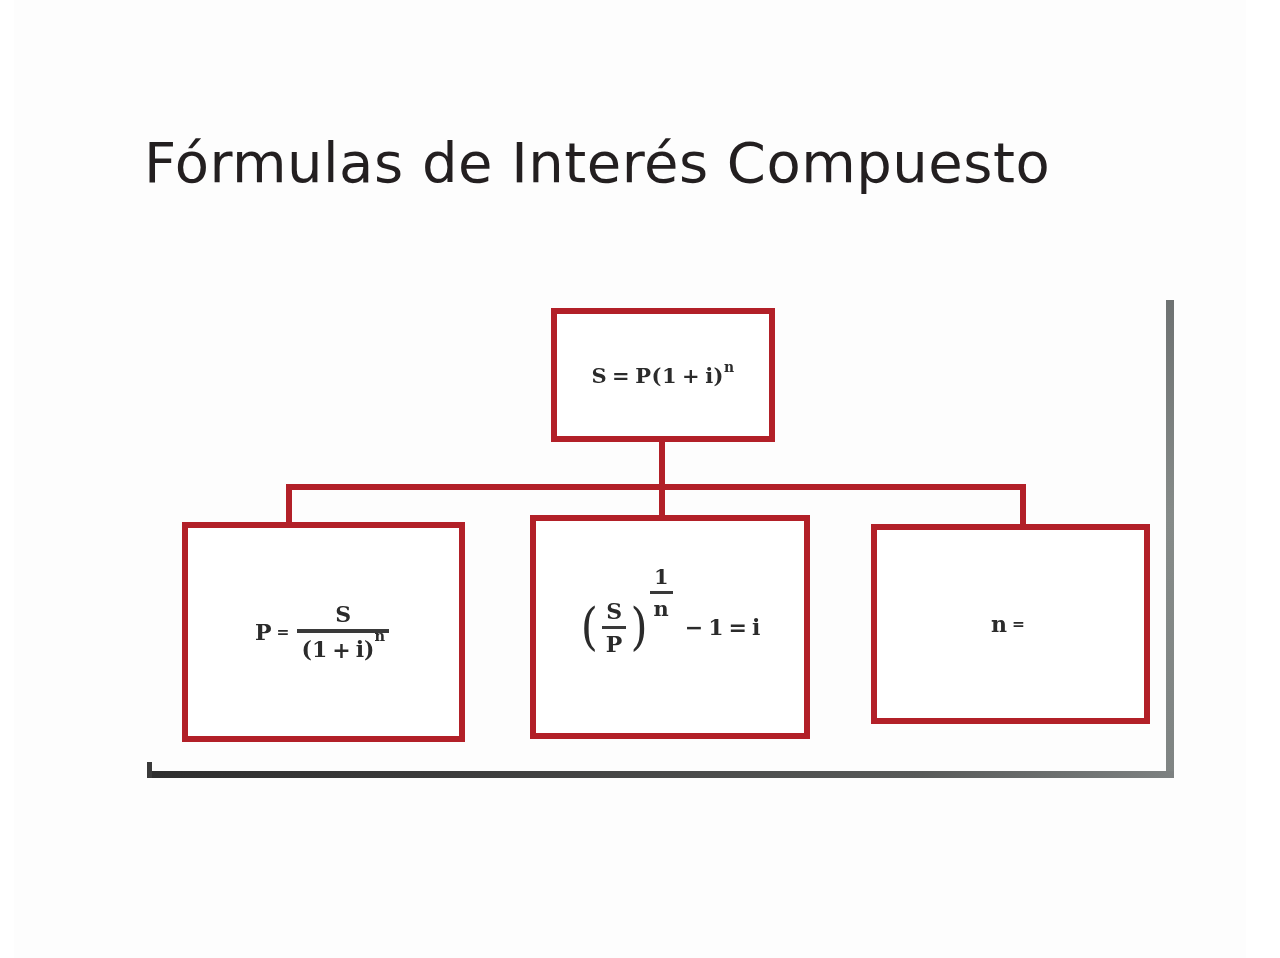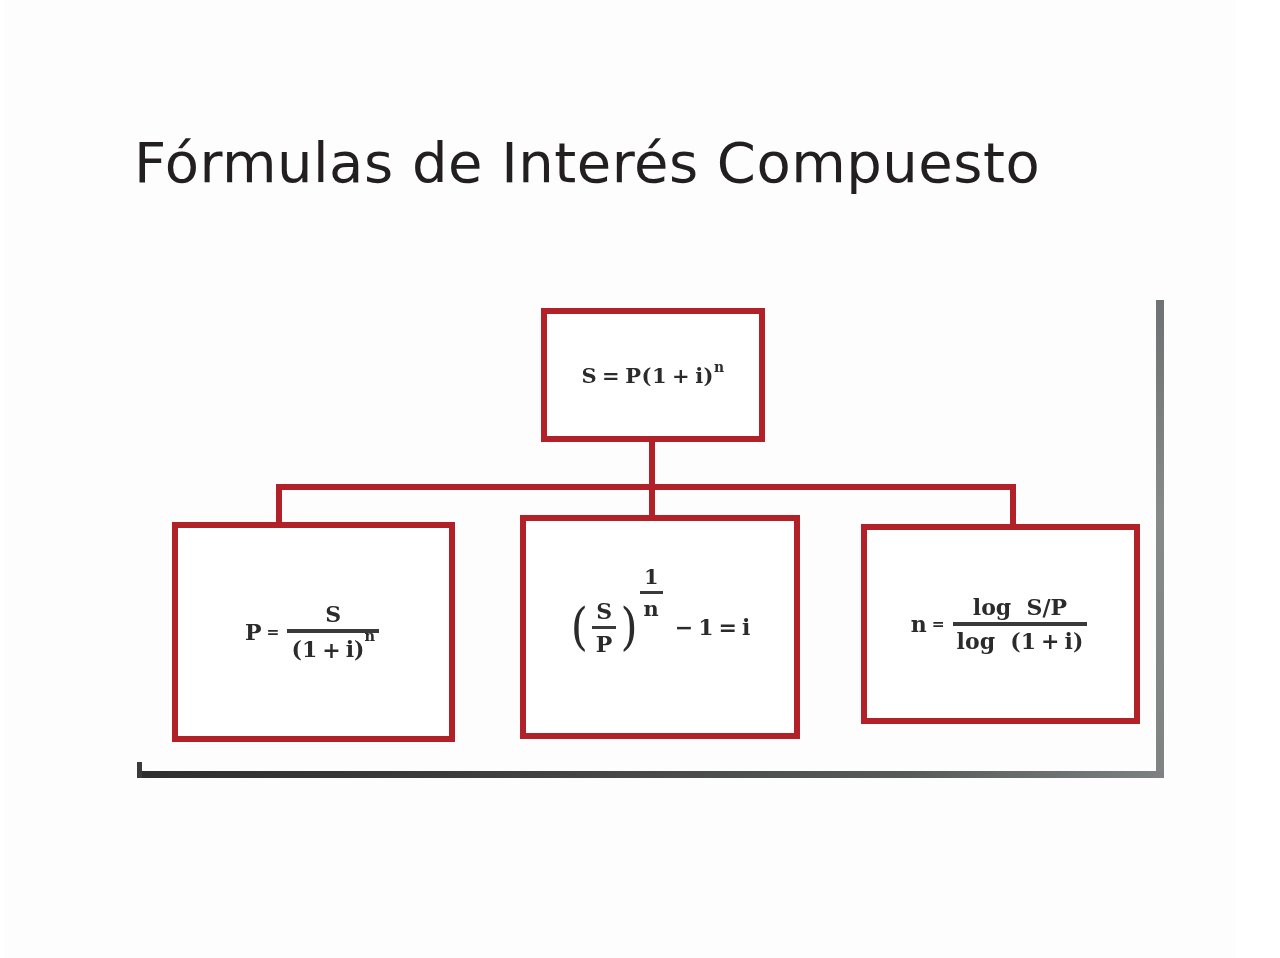--- a/index.html
+++ b/index.html
@@ -10,21 +10,21 @@
   body {
     width: 1280px;
     height: 958px;
     position: relative;
     overflow: hidden;
     font-family: "Liberation Sans", sans-serif;
   }
 
   #canvas {
     position: absolute;
-    left: 4px; top: 0;
+    left: 14px; top: 0;
     width: 1232px;
     height: 958px;
     background: #fdfdfd;
   }
 
   
   #title {
     position: absolute;
     left: 130px;
     top: 130px;
@@ -266,27 +266,18 @@
       </span>
       <span class="sr-only">(S/P)^(1/n) − 1 = i</span>
     </div>
   </div>
 
   <div class="fbox" id="box-right">
     <div class="math m-lg">
       <span class="row">
         <span>n</span>
         <span class="op" style="font-size:0.7em">=</span>
-        <span class="frac wide">
-          <span class="num">
-            <span>log</span>&nbsp;&nbsp;<span>S/P</span>
-          </span>
-          <span class="bar"></span>
-          <span class="den">
-            <span>log</span>&nbsp;&nbsp;<span>(</span><span>1</span><span class="op">+</span><span>i</span><span>)</span>
-          </span>
-        </span>
       </span>
       <span class="sr-only">n = log S/P / log (1 + i)</span>
     </div>
   </div>
 
 </div>
 
 </body></html>

